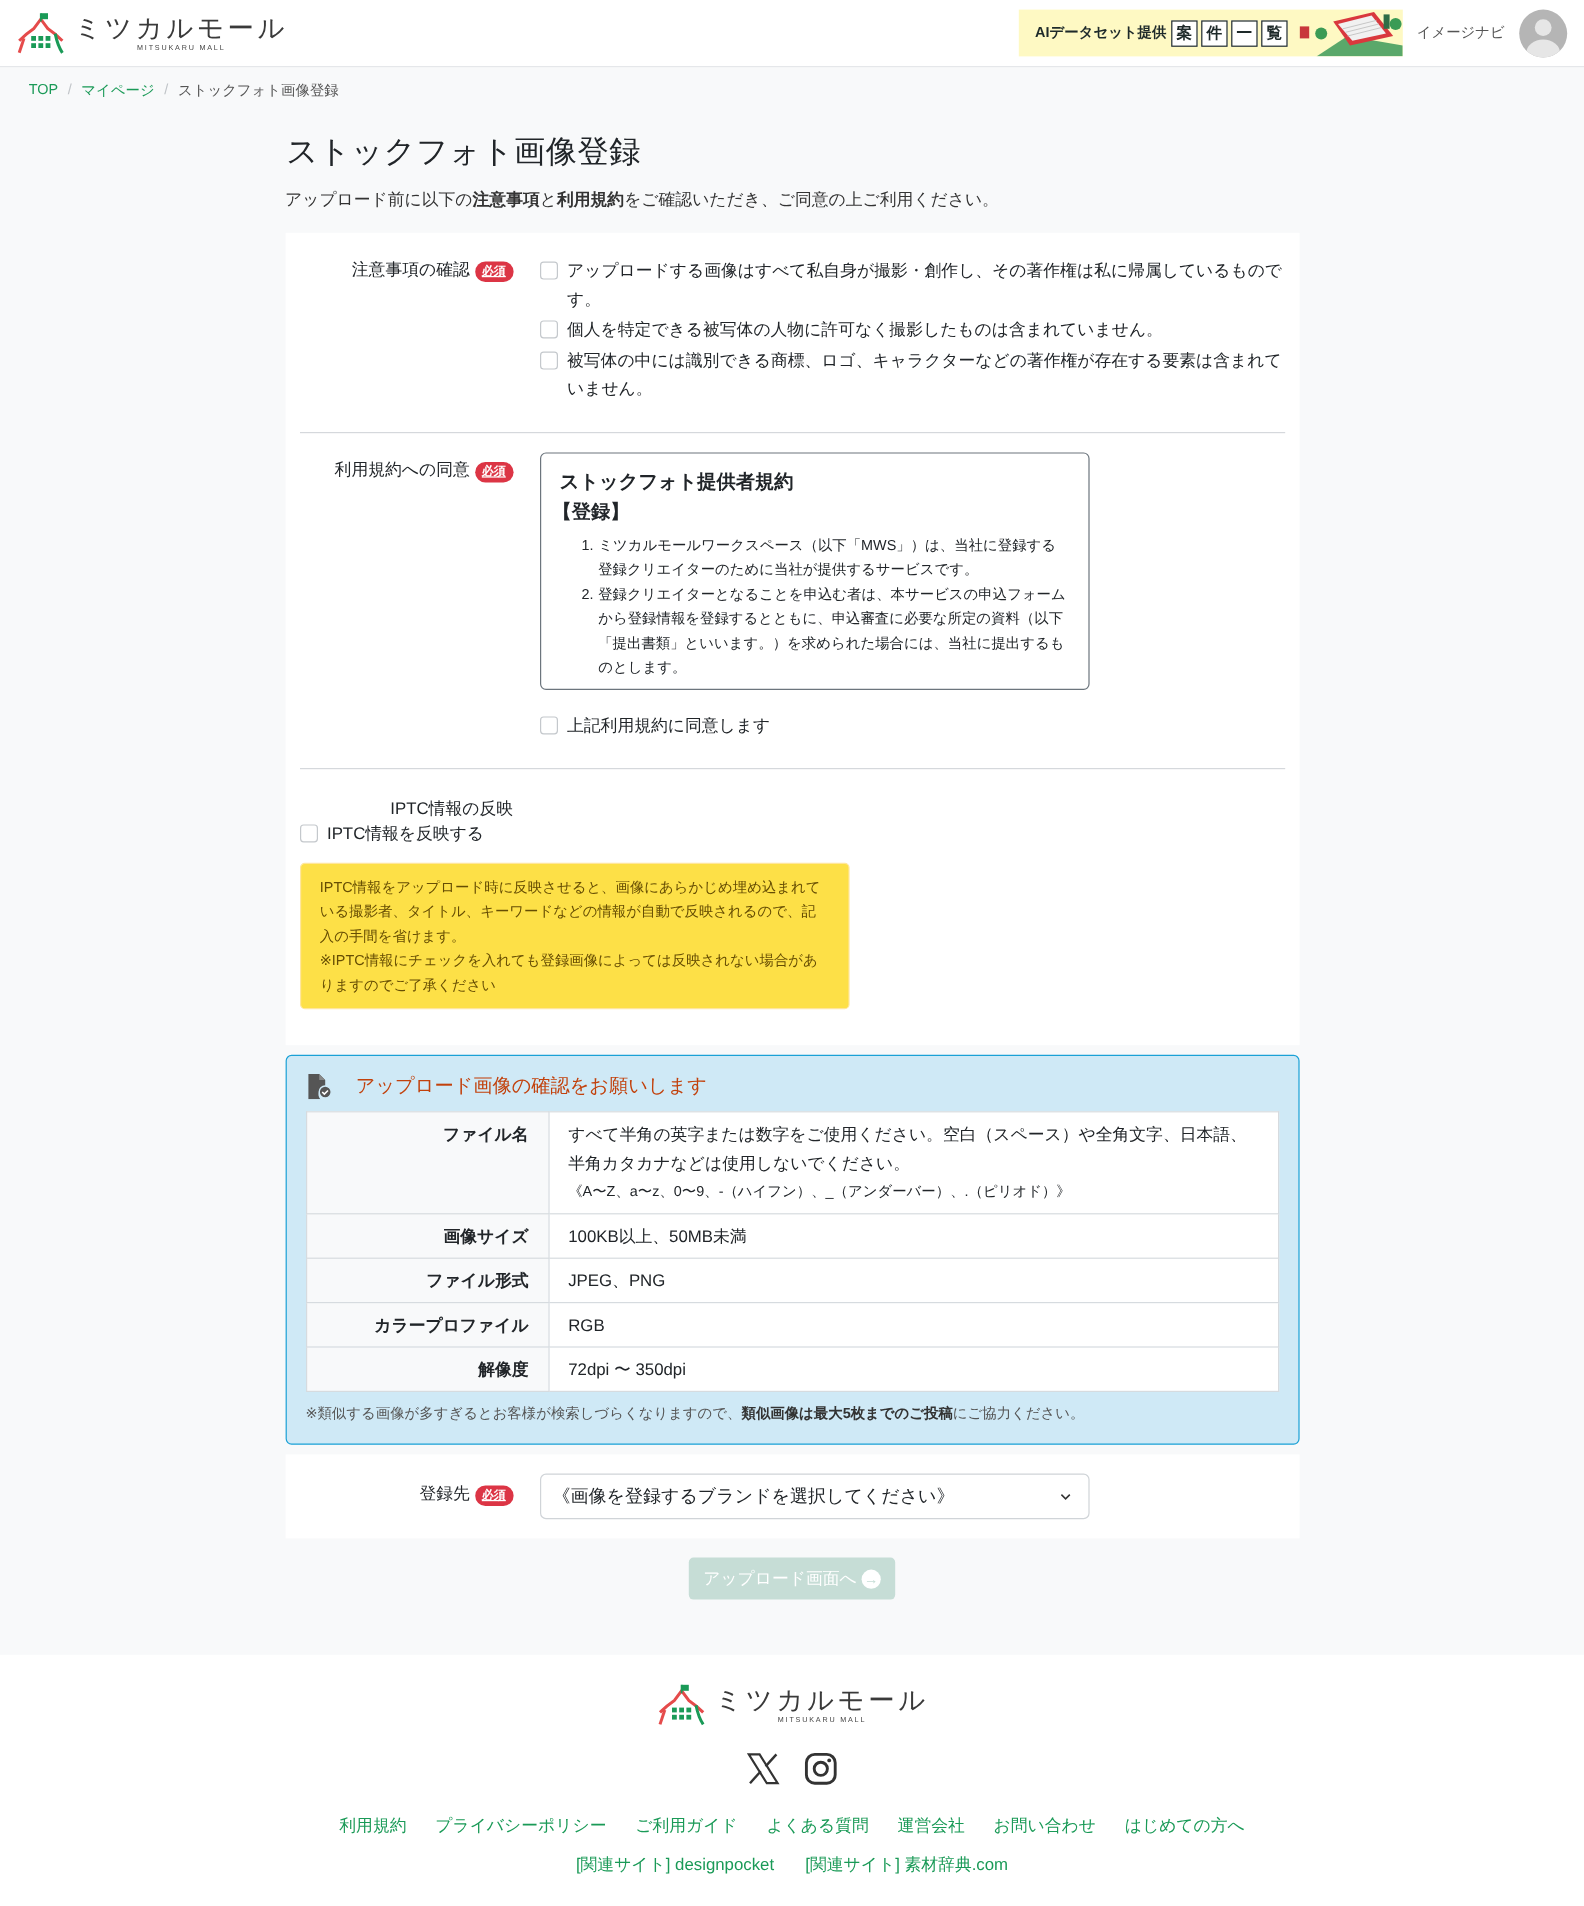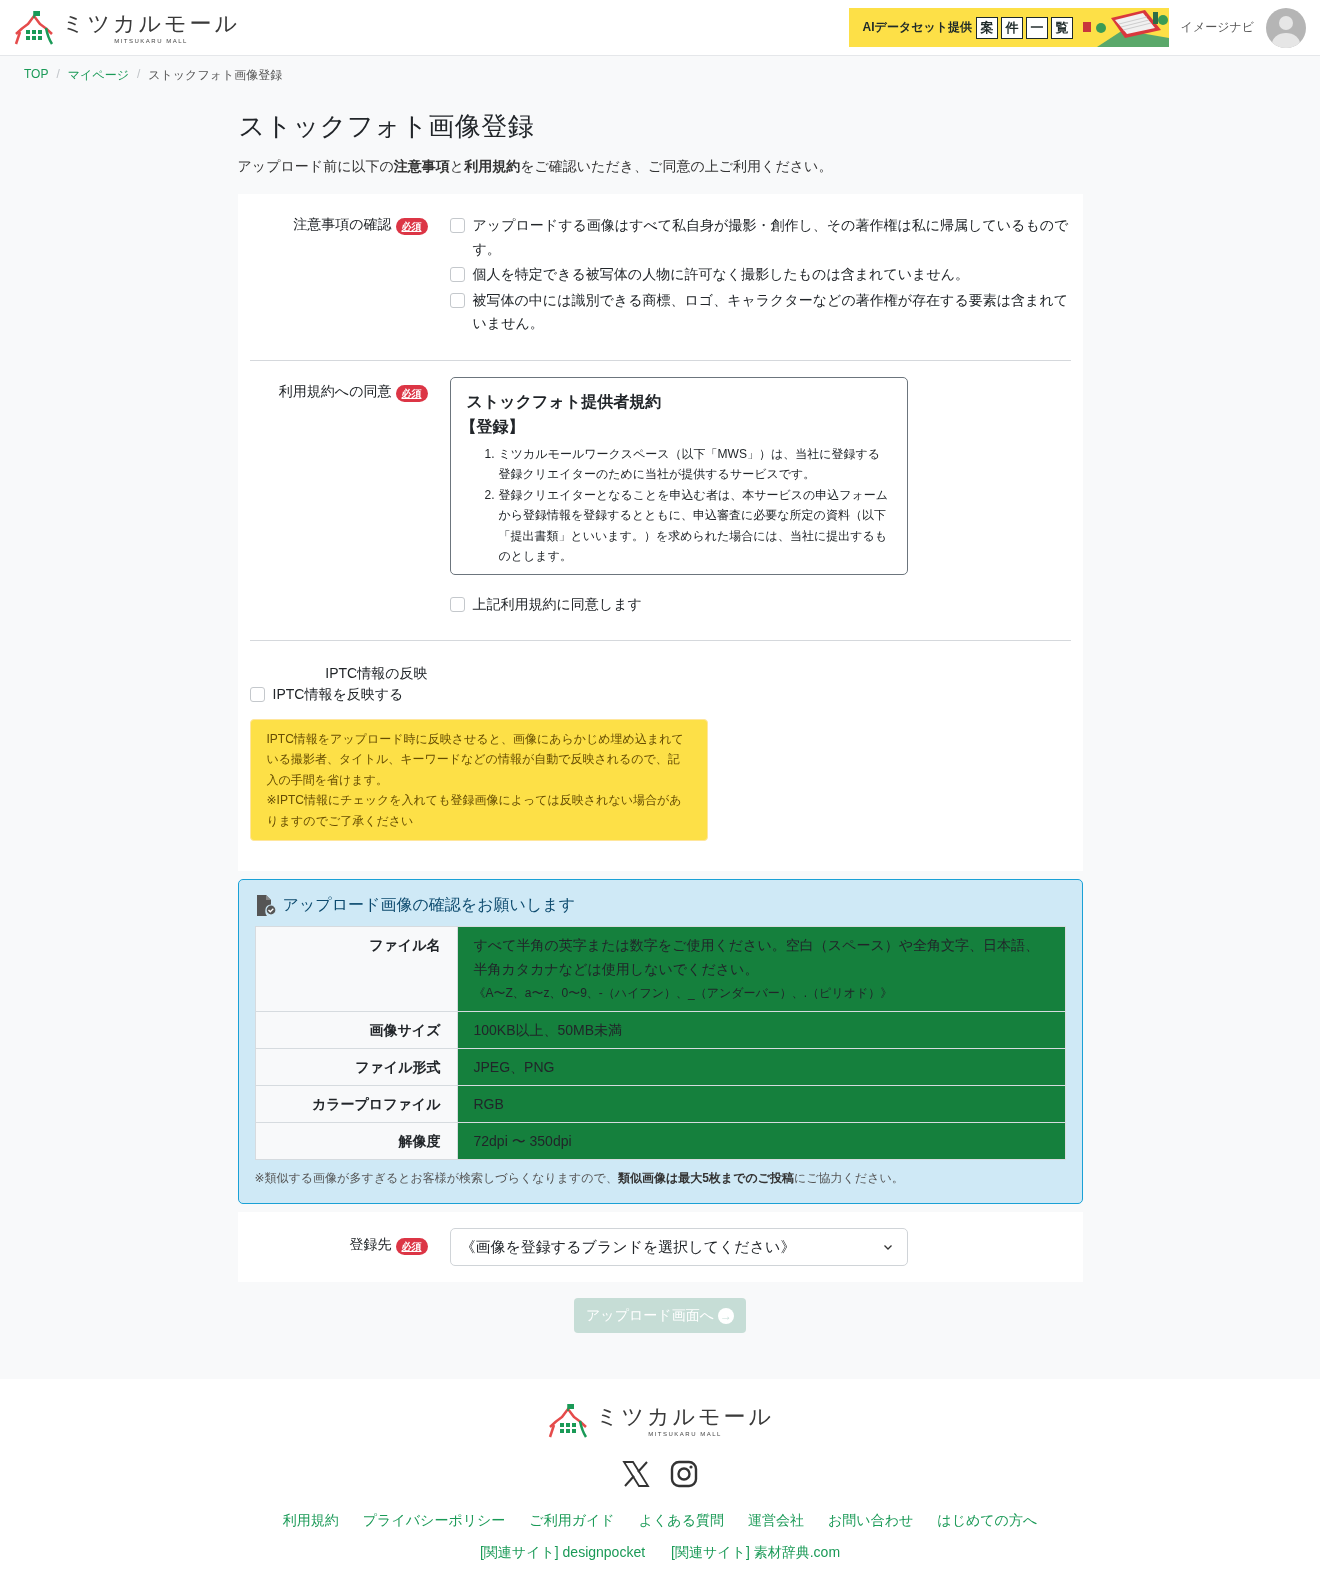--- a/index.html
+++ b/index.html
@@ -20,21 +20,21 @@
     padding: 0 12px;
     position: relative;
   }
   .logo { display: flex; align-items: center; gap: 6px; height: 40px; }
   .logo-mark { width: 44px; height: 40px; }
   .logo-text { display: flex; flex-direction: column; align-items: center; }
   .logo-ja { font-size: 22px; letter-spacing: 3px; color: #3a3a3a; line-height: 24px; }
   .logo-en { font-size: 6px; letter-spacing: 1.5px; color: #444; margin-top: 2px; }
   .header-right { margin-left: auto; display: flex; align-items: center; gap: 12px; }
   .banner {
-    width: 320px; height: 39px; background: #fde047;
+    width: 320px; height: 39px; background: #fef9c3;
     display: flex; align-items: center; padding-left: 14px; position: relative; overflow: hidden;
   }
   .banner-text { font-size: 12px; font-weight: bold; color: #1e2a2a; margin-right: 4px; }
   .banner-box {
     width: 22px; height: 22px; border: 1.5px solid #1e2a2a; background: #fff;
     display: inline-flex; align-items: center; justify-content: center;
     font-size: 13px; font-weight: bold; margin-right: 3px; color: #1e2a2a;
   }
   .banner-art { position: absolute; right: 0; top: 0; width: 86px; height: 39px; }
   .user-nav-label { font-size: 12px; color: #555; }
@@ -83,22 +83,22 @@
   .agree-line { margin-top: 18px; }
   .info-box {
     width: 458px; margin-top: 12px; background: #fde047; border: 1px solid #ffe69c; border-radius: 4px;
     padding: 9px 16px; font-size: 12px; line-height: 20.5px; color: #664d03;
   }
 
   
   .notice {
     margin-top: 8px; background: #cfe9f6; border: 1px solid #1aa1d6; border-radius: 5px; padding: 14px 16px 16px;
   }
-  .notice-head { display: flex; align-items: center; gap: 6px; font-size: 16px; color: #0c4a6e; margin-bottom: 10px; }
-  .notice-table { width: 100%; border-collapse: collapse; background: #15803d; font-size: 14px; }
+  .notice-head { display: flex; align-items: center; gap: 20px; font-size: 16px; color: #c2410c; margin-bottom: 10px; }
+  .notice-table { width: 100%; border-collapse: collapse; background: #ffffff; font-size: 14px; }
   .notice-table td { border: 1px solid #d6dbdf; padding: 6px 16px; vertical-align: top; }
   .notice-table td.th {
     width: 202px; background: #f8f9fa; text-align: right; font-weight: bold; color: #212529;
   }
   .notice-table td.val { line-height: 24px; }
   .notice-table td.th { line-height: 20px; padding-top: 8px; padding-bottom: 8px; }
   .notice-table .small { font-size: 12px; }
   .notice-note { margin-top: 10px; font-size: 12px; color: #555; }
   .notice-note b { color: #333; }
 

